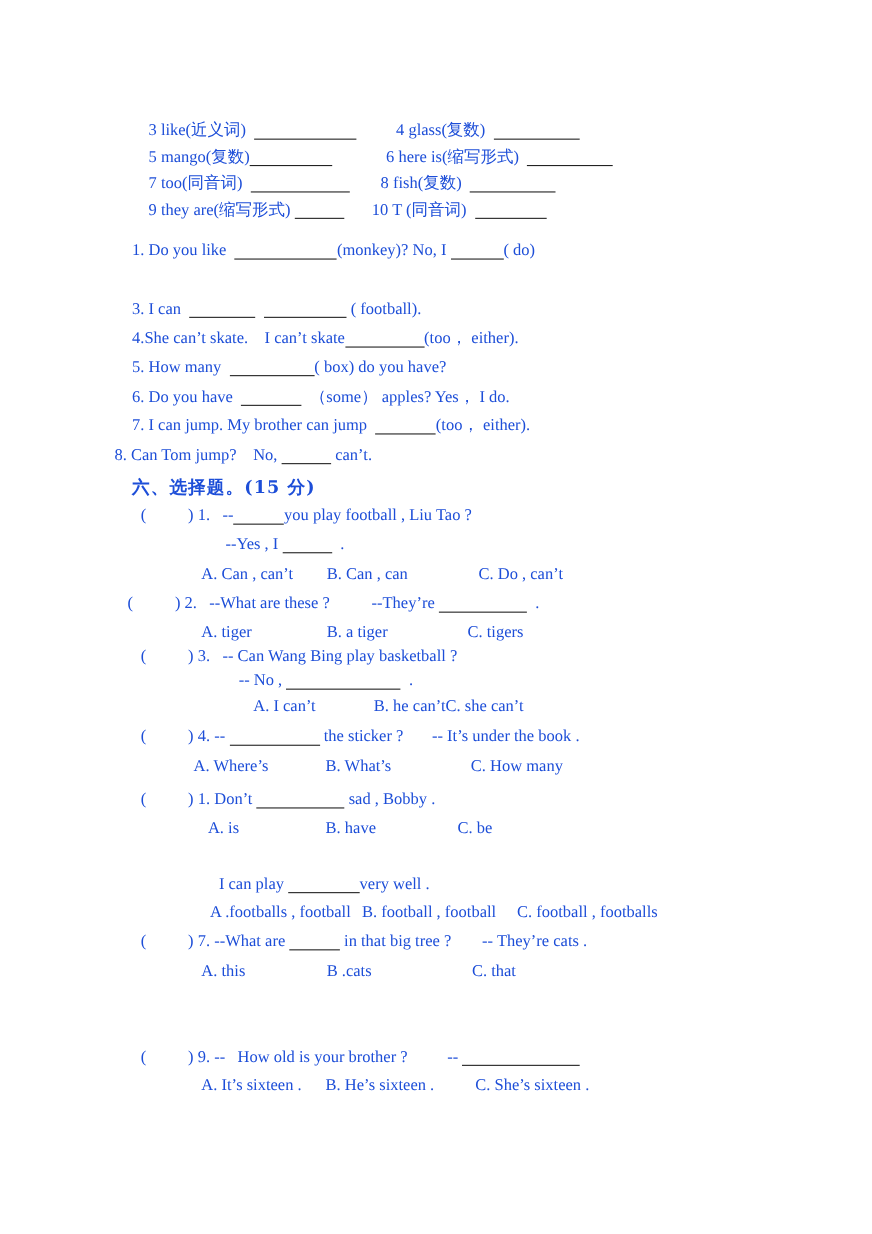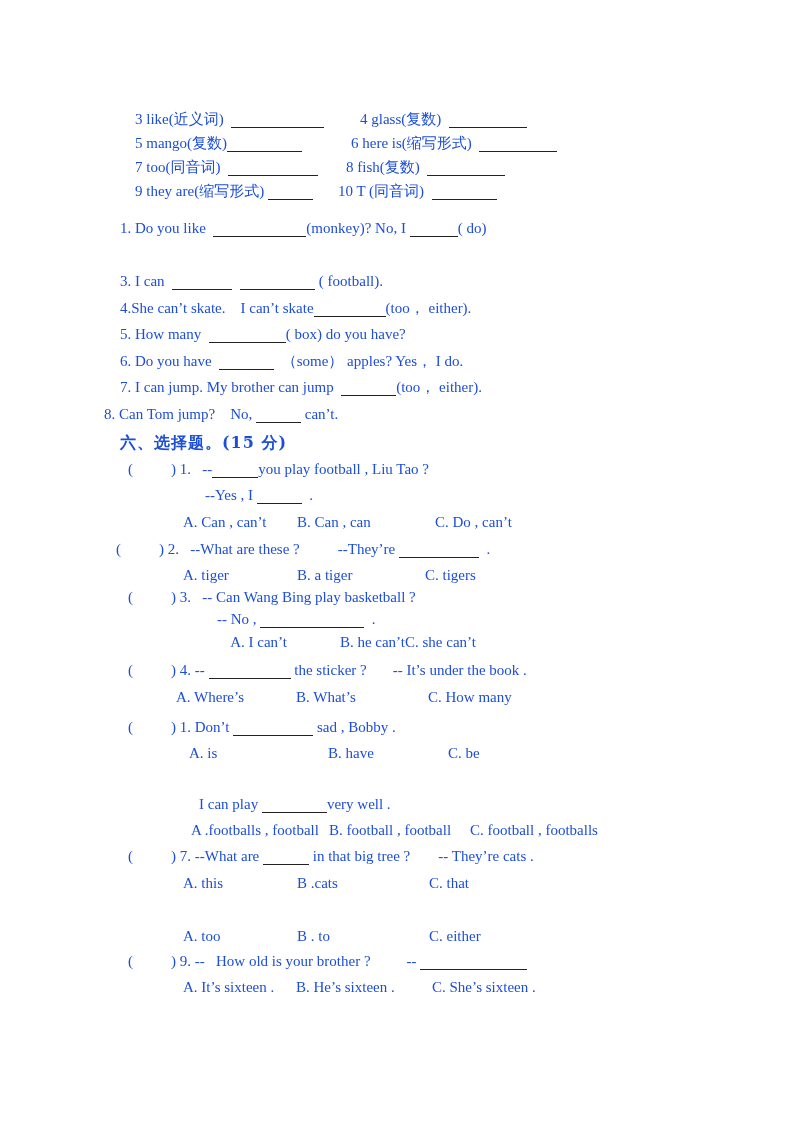--- a/index.html
+++ b/index.html
@@ -56,26 +56,25 @@
   <div class="ln" style="left:183px;top:567px;"><span class="opt" style="width:114px;">A. tiger</span><span class="opt" style="width:128px;">B. a tiger</span><span class="opt">C. tigers</span></div>
 
   <div class="ln" style="left:128px;top:589px;"><span>(</span><span class="sp" style="width:38px;"></span><span>) 3.   -- Can Wang Bing play basketball ?</span></div>
   <div class="ln" style="left:217px;top:611px;"><span>-- No , </span><span class="ul" style="width:104px;"></span><span>  .</span></div>
   <div class="ln" style="left:183px;top:634px;text-align:right;"><span class="opt" style="width:104px;">A. I can’t</span><span class="opt" style="width:118px;">B. he can’t</span><span class="opt">C. she can’t</span></div>
 
   <div class="ln" style="left:128px;top:662px;text-align:center;"><span>(</span><span class="sp" style="width:38px;"></span><span>) 4. -- </span><span class="ul" style="width:82px;"></span><span> the sticker ?</span><span class="sp" style="width:26px;"></span><span>-- It’s under the book .</span></div>
   <div class="ln" style="left:176px;top:689px;"><span class="opt" style="width:120px;">A. Where’s</span><span class="opt" style="width:132px;">B. What’s</span><span class="opt">C. How many</span></div>
 
   <div class="ln" style="left:128px;top:719px;"><span>(</span><span class="sp" style="width:38px;"></span><span>) 1. Don’t </span><span class="ul" style="width:80px;"></span><span> sad , Bobby .</span></div>
-  <div class="ln" style="left:189px;top:745px;"><span class="opt" style="width:107px;">A. is</span><span class="opt" style="width:120px;margin-left:32px;">B. have</span><span class="opt">C. be</span></div>
+  <div class="ln" style="left:189px;top:745px;"><span class="opt" style="width:107px;">A. is</span><span class="opt" style="width:120px;">B. have</span><span class="opt">C. be</span></div>
 
   <div class="ln" style="left:199px;top:796px;"><span>I can play </span><span class="ul" style="width:65px;"></span><span>very well .</span></div>
   <div class="ln" style="left:191px;top:822px;"><span class="opt" style="width:138px;">A .footballs , football</span><span class="opt" style="width:141px;">B. football , football</span><span class="opt">C. football , footballs</span></div>
 
   <div class="ln" style="left:128px;top:848px;"><span>(</span><span class="sp" style="width:38px;"></span><span>) 7. --What are </span><span class="ul" style="width:46px;"></span><span> in that big tree ?</span><span class="sp" style="width:28px;"></span><span>-- They’re cats .</span></div>
   <div class="ln" style="left:183px;top:875px;"><span class="opt" style="width:114px;">A. this</span><span class="opt" style="width:132px;">B .cats</span><span class="opt">C. that</span></div>
 
-  <div class="ln" style="left:183px;top:928px;"><span class="opt" style="width:114px;">A. too</span><span class="opt" style="width:132px;">B . to</span><span class="opt">C. either</span></div>
 
   <div class="ln" style="left:128px;top:953px;"><span>(</span><span class="sp" style="width:38px;"></span><span>) 9. --   How old is your brother ?</span><span class="sp" style="width:36px;"></span><span>-- </span><span class="ul" style="width:107px;"></span></div>
   <div class="ln" style="left:183px;top:979px;"><span class="opt" style="width:113px;">A. It’s sixteen .</span><span class="opt" style="width:136px;">B. He’s sixteen .</span><span class="opt">C. She’s sixteen .</span></div>
 
 </div>
 
 </body></html>

